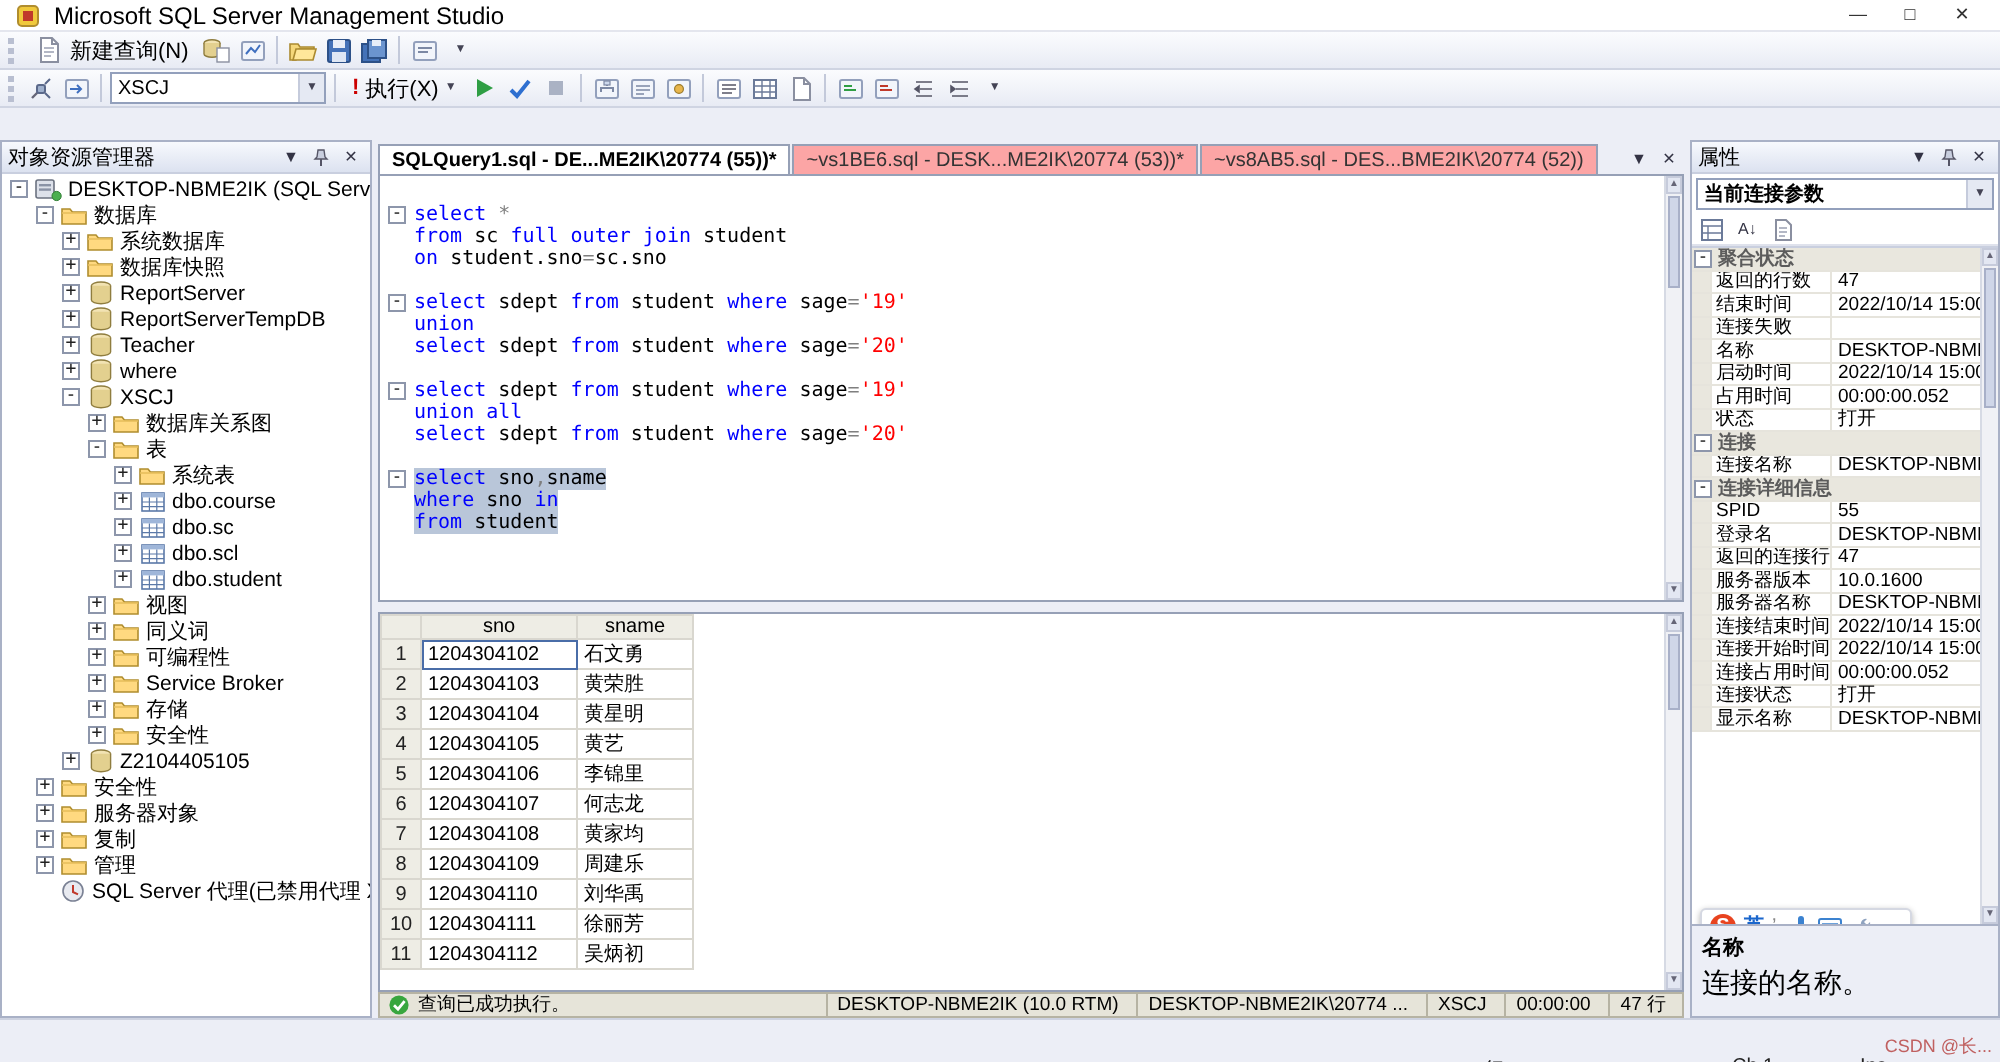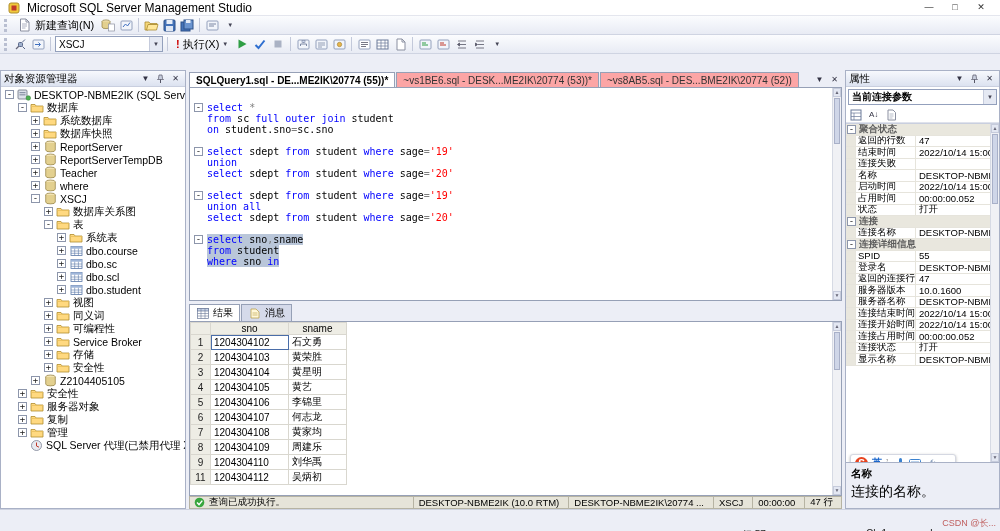--- a/index.html
+++ b/index.html
@@ -609,55 +609,34 @@
             <div class="cl"><span class="cmargin"></span><span class="ctext"></span></div>
             <div class="cl"><span class="cmargin"><span class="foldbox">-</span></span><span class="ctext"><span class="c-k">select</span><span class="c-i"> sdept </span><span class="c-k">from</span><span class="c-i"> student </span><span class="c-k">where</span><span class="c-i"> sage</span><span class="c-o">=</span><span class="c-s">'19'</span></span></div>
             <div class="cl"><span class="cmargin"></span><span class="ctext"><span class="c-k">union</span></span></div>
             <div class="cl"><span class="cmargin"></span><span class="ctext"><span class="c-k">select</span><span class="c-i"> sdept </span><span class="c-k">from</span><span class="c-i"> student </span><span class="c-k">where</span><span class="c-i"> sage</span><span class="c-o">=</span><span class="c-s">'20'</span></span></div>
             <div class="cl"><span class="cmargin"></span><span class="ctext"></span></div>
             <div class="cl"><span class="cmargin"><span class="foldbox">-</span></span><span class="ctext"><span class="c-k">select</span><span class="c-i"> sdept </span><span class="c-k">from</span><span class="c-i"> student </span><span class="c-k">where</span><span class="c-i"> sage</span><span class="c-o">=</span><span class="c-s">'19'</span></span></div>
             <div class="cl"><span class="cmargin"></span><span class="ctext"><span class="c-k">union all</span></span></div>
             <div class="cl"><span class="cmargin"></span><span class="ctext"><span class="c-k">select</span><span class="c-i"> sdept </span><span class="c-k">from</span><span class="c-i"> student </span><span class="c-k">where</span><span class="c-i"> sage</span><span class="c-o">=</span><span class="c-s">'20'</span></span></div>
             <div class="cl"><span class="cmargin"></span><span class="ctext"></span></div>
             <div class="cl"><span class="cmargin"><span class="foldbox">-</span></span><span class="ctext sel"><span class="c-k">select</span><span class="c-i"> sno</span><span class="c-o">,</span><span class="c-i">sname</span></span></div>
+            <div class="cl"><span class="cmargin"></span><span class="ctext sel"><span class="c-k">where</span><span class="c-i"> sno </span><span class="c-k">in</span></span></div>
             <div class="cl"><span class="cmargin"></span><span class="ctext sel"><span class="c-k">from</span><span class="c-i"> student</span></span></div>
-            <div class="cl"><span class="cmargin"></span><span class="ctext sel"><span class="c-k">where</span><span class="c-i"> sno </span><span class="c-k">in</span></span></div>
           </div>
         <div class="vscroll">
           <div class="varrow">▲</div>
           <div class="vthumb"></div>
           <div class="vfill"></div>
           <div class="varrow">▼</div>
         </div>
       </div>
 
       <div class="hsplit"></div>
 
       <div id="results">
-        <div class="rtabs" id="resulttabs">
-            <span class="rtab active">
-              <span class="ticon" style="width: 14px; height: 13px;">
-                <svg width="12" height="11" viewBox="0 0 12 11">
-                  <rect x="0.5" y="0.5" width="11" height="10" fill="#fff" stroke="#6b7a99" stroke-width="0.7"></rect>
-                  <rect x="0.5" y="0.5" width="11" height="2.5" fill="#c7d3e8" stroke="#6b7a99" stroke-width="0.7"></rect>
-                  <path d="M0.5 5.5h11M0.5 8h11M4 0.5v10M8 0.5v10" stroke="#6b7a99" stroke-width="0.6"></path>
-                </svg>
-              </span>
-              <span>结果</span>
-            </span>
-            <span class="rtab">
-              <span class="ticon" style="width: 14px; height: 13px;">
-                <svg width="10" height="11" viewBox="0 0 10 11">
-                  <path d="M1 1h5l3 3v6H1z" fill="#fff7d9" stroke="#b59a3c" stroke-width="0.7"></path>
-                  <path d="M2.5 5h5M2.5 7h5" stroke="#b59a3c" stroke-width="0.6"></path>
-                </svg>
-              </span>
-              <span>消息</span>
-            </span>
-          </div>
         <div id="gridwrap">
           <table class="grid">
             <thead>
                 <tr id="gridhead">
                   <th class="corner"></th>
                   <th class="colh">sno</th>
                   <th class="colh">sname</th>
                 </tr>
               </thead>
             <tbody id="gridbody">
@@ -698,20 +677,25 @@
                 </tr>
                 <tr class="grow">
                   <td class="rownum">8</td>
                   <td class="c0">1204304109</td>
                   <td class="c1">周建乐</td>
                 </tr>
                 <tr class="grow">
                   <td class="rownum">9</td>
                   <td class="c0">1204304110</td>
                   <td class="c1">刘华禹</td>
+                </tr>
+                <tr class="grow">
+                  <td class="rownum">10</td>
+                  <td class="c0">1204304111</td>
+                  <td class="c1">徐丽芳</td>
                 </tr>
                 <tr class="grow">
                   <td class="rownum">11</td>
                   <td class="c0">1204304112</td>
                   <td class="c1">吴炳初</td>
                 </tr>
               </tbody>
           </table>
           <div class="vscroll">
             <div class="varrow">▲</div>

